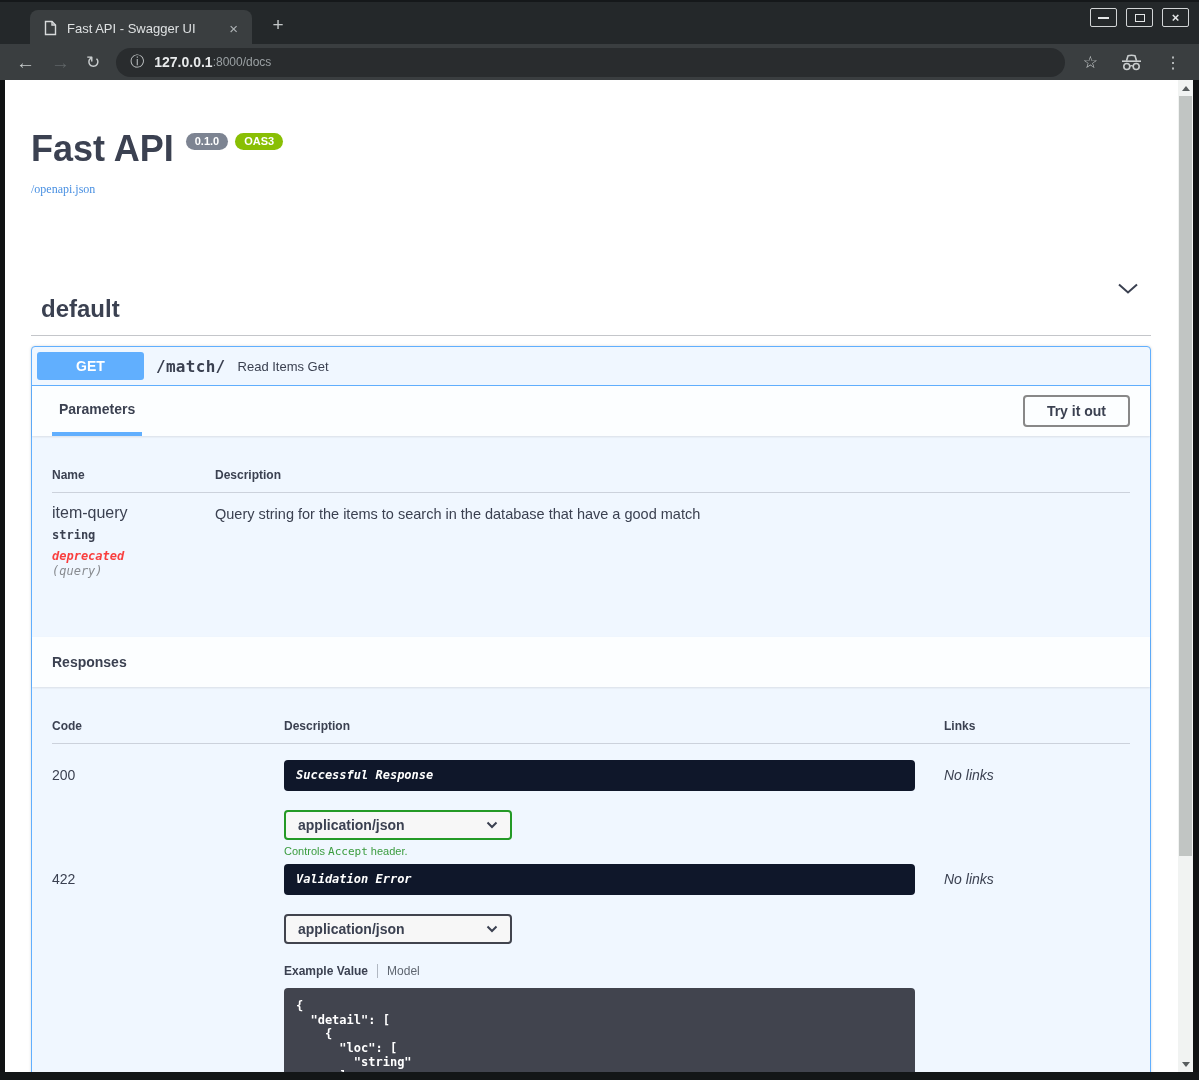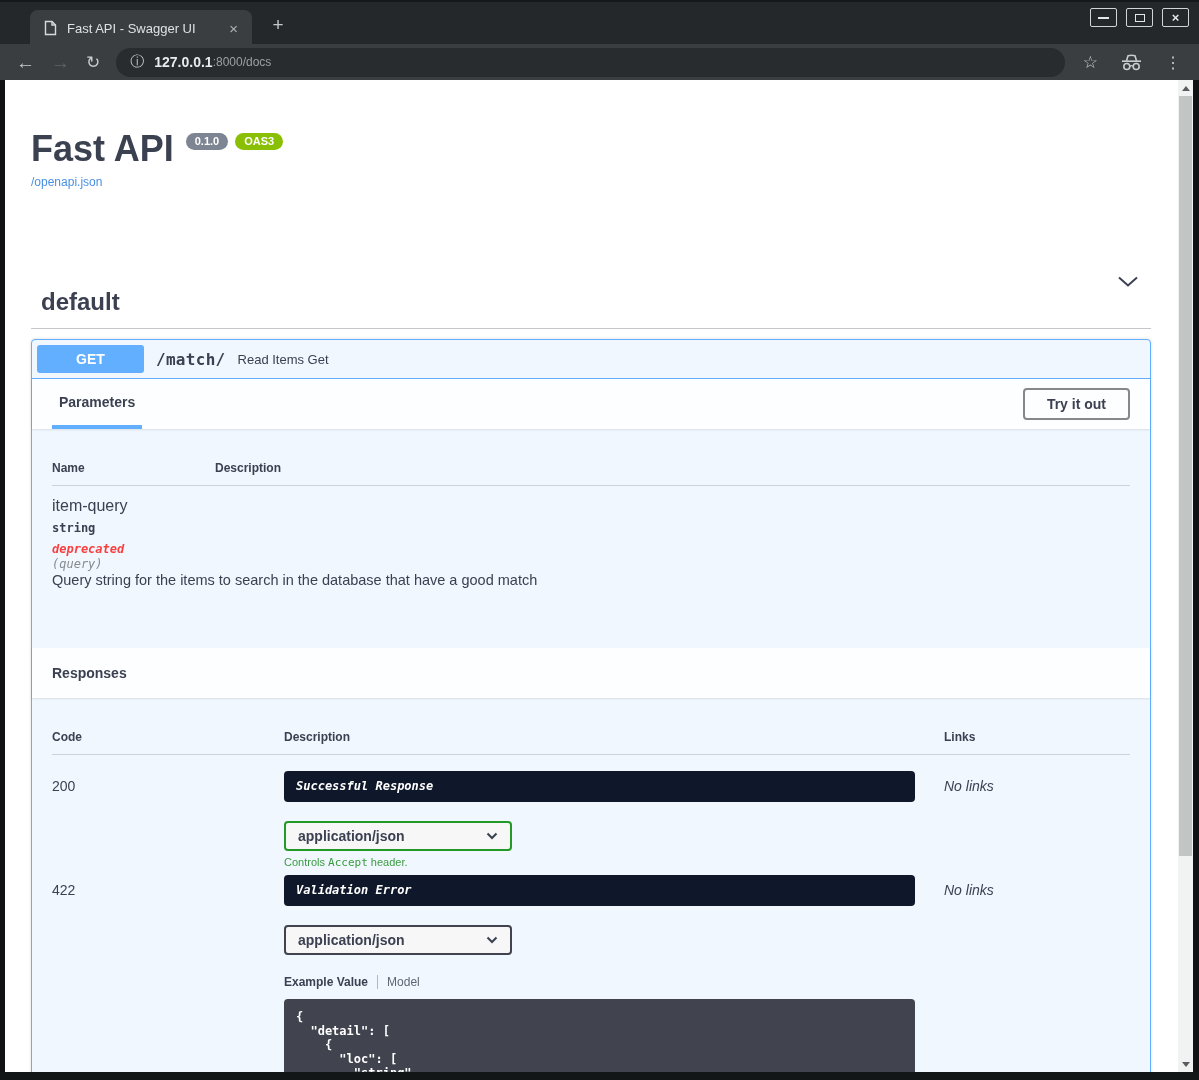--- a/index.html
+++ b/index.html
@@ -45,21 +45,21 @@
   .sb-thumb { position:absolute; left:1px; top:16px; width:13px; height:760px; background:#c1c5c3; }
 
   
   .content { width:1120px; margin-left:26px; padding-top:50px; color:#3b4151; }
   .api-head { display:flex; align-items:flex-start; }
   .api-title { font-size:36px; font-weight:bold; line-height:38px; color:#3b4151; }
   .badges { display:flex; gap:7px; margin:3px 0 0 12px; }
   .badge { font-size:11px; font-weight:bold; color:#fff; padding:2px 9px 3px; border-radius:9px; line-height:12px; }
   .badge.version { background:#7d8492; }
   .badge.oas { background:#89bf04; }
-  .spec-link { display:inline-block; margin-top:7px; font-size:12px; color:#4990e2; text-decoration:none; }
+  .spec-link { display:inline-block; margin-top:14px; font-size:12px; color:#4990e2; text-decoration:none;font-family:Liberation Serif, serif; }
 
   .tag-row { margin-top:56px; display:flex; align-items:center; justify-content:space-between; padding:0 12px 12px 10px; border-bottom:1px solid rgba(59,65,81,.3); }
   .tag-name { font-size:24px; font-weight:600; color:#3b4151;margin-top:42px; }
 
   .opblock { margin-top:10px; border:1px solid #61affe; border-radius:4px; background:#f0f7ff; box-shadow:0 0 3px rgba(0,0,0,.15); }
   .op-summary { display:flex; align-items:center; padding:5px; border-bottom:1px solid #61affe;text-align:center; }
   .method-badge { width:107px; height:28px; background:#61affe; color:#fff; font-size:14px; font-weight:bold; border-radius:3px; display:flex; align-items:center; justify-content:center; }
   .endpoint-path { font-size:16px; font-weight:bold; margin-left:12px; color:#3b4151; letter-spacing:.3px; }
   .endpoint-sum { font-size:13px; margin-left:12px; color:#3b4151; }
 
@@ -69,21 +69,21 @@
 
   .table-area { padding:20px 20px 0; }
   .thead { display:flex; border-bottom:1px solid rgba(59,65,81,.2); }
   .th { font-size:12px; font-weight:bold; color:#3b4151; padding:12px 0 10px; }
   .th.name-col { width:163px; }
   .th.code-col { width:232px; }
   .th.desc-col { flex:1; }
   .th.resp-desc-col { width:660px; }
   .th.links-col { width:186px; }
 
-  .param-row { display:flex; padding:12px 0 59px;flex-direction:column; }
+  .param-row { display:flex; padding:12px 0 59px; }
   .param-cell-name { width:163px; }
   .param-name { font-size:16px; color:#3b4151; line-height:16px; }
   .param-type { font-size:12px; font-weight:bold; margin-top:7px; line-height:14px; color:#3b4151; }
   .param-depr { font-size:12px; font-weight:bold; font-style:italic; color:#f93e3e; margin-top:7px; line-height:14px; }
   .param-loc { font-size:12px; font-style:italic; color:#888b90; margin-top:2px; line-height:13px; }
   .param-desc { flex:1; font-size:14.5px; color:#3b4151; line-height:17px; padding-top:1px; }
 
   .resp-title { font-size:14px; font-weight:600; color:#3b4151; }
   .resp-row { display:flex; }
   .resp-row.r200 { padding:16px 0 6px; }

